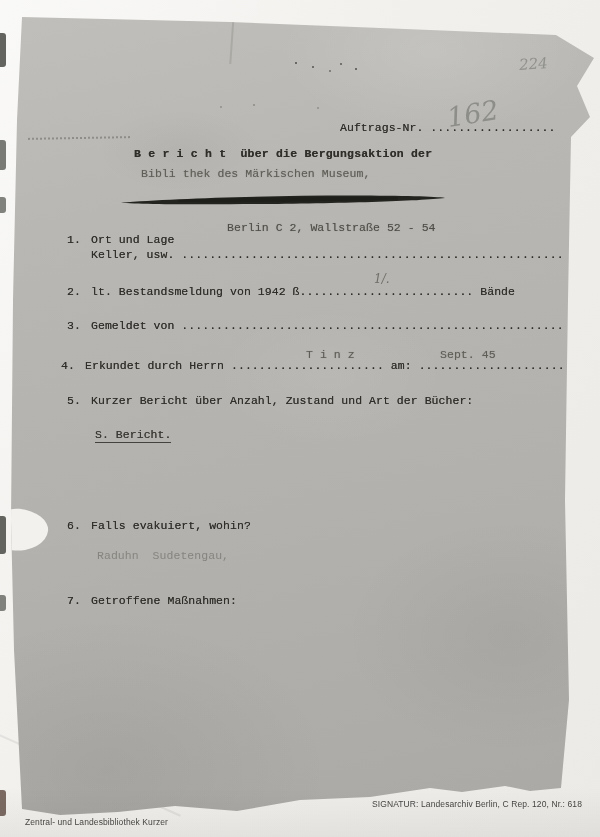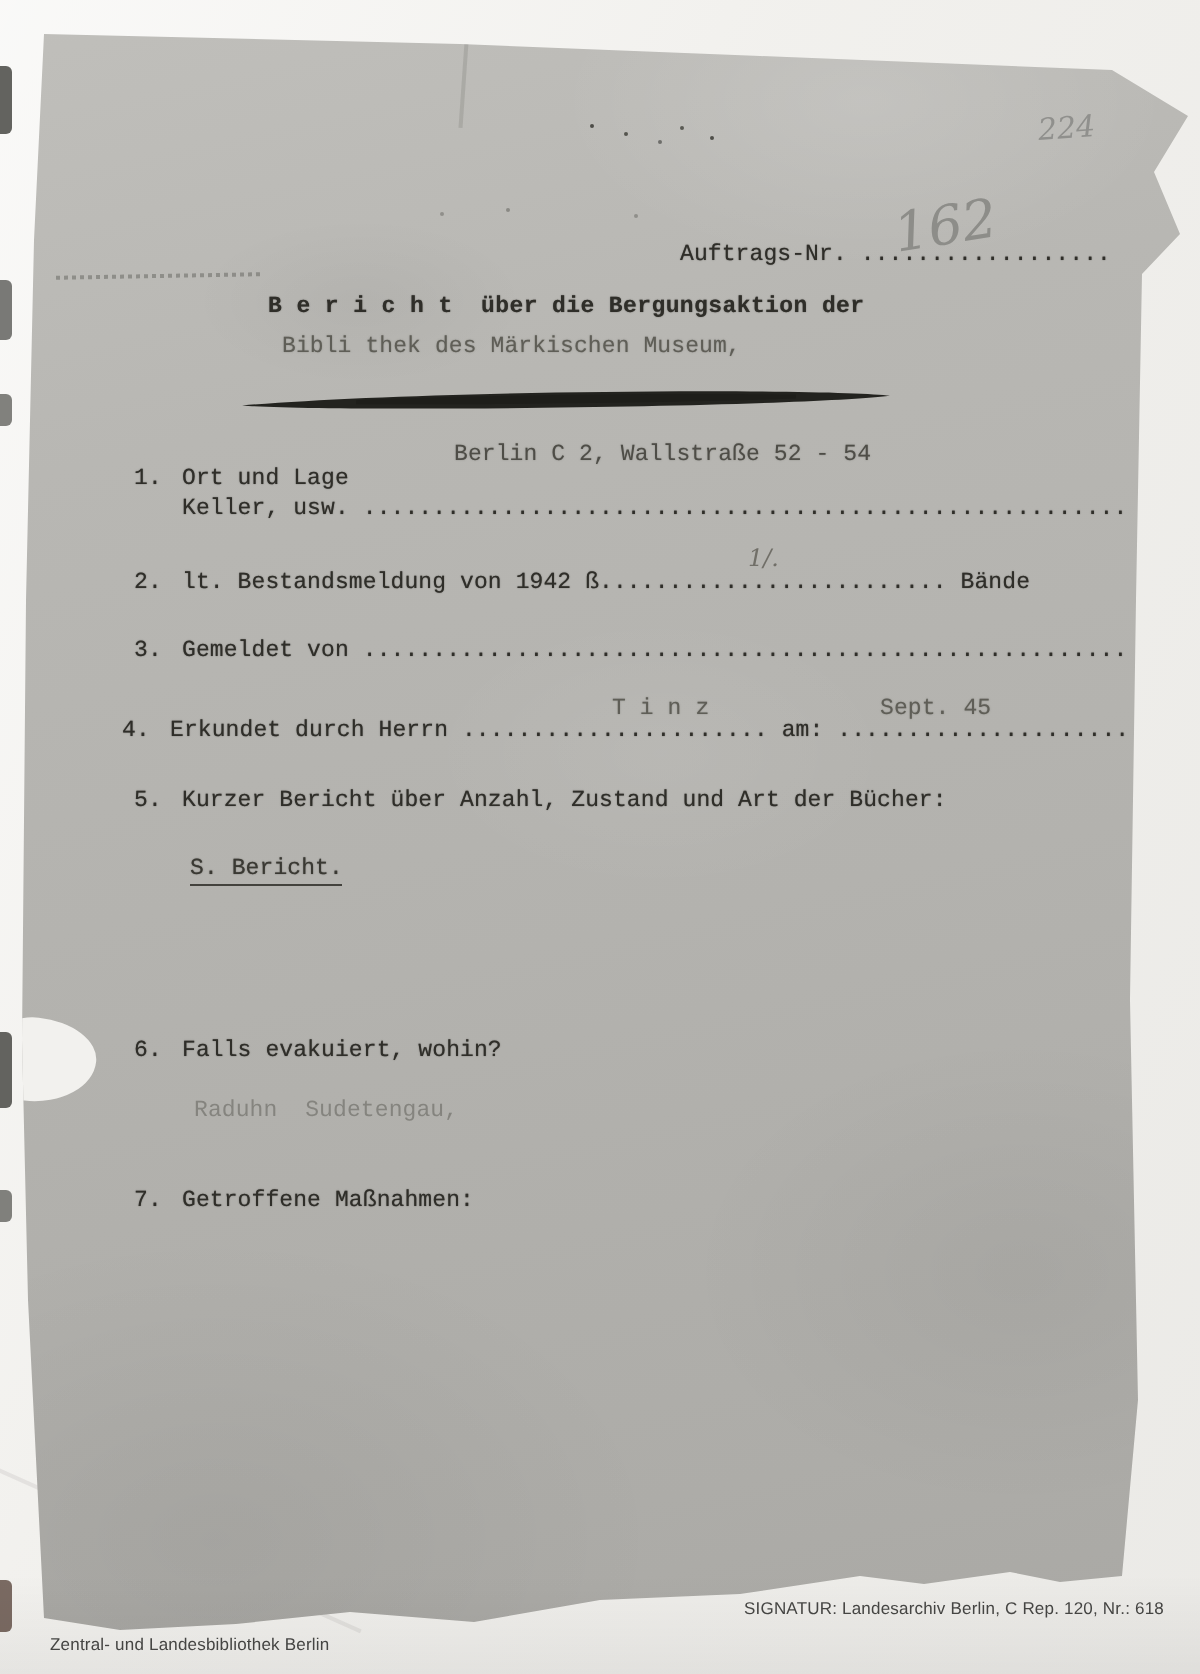--- a/index.html
+++ b/index.html
@@ -133,18 +133,18 @@
   </div>
 
   <div class="edge-mark" style="top:33px; height:34px;"></div>
   <div class="edge-mark" style="top:140px; height:30px; opacity:0.85;"></div>
   <div class="edge-mark" style="top:197px; height:16px; opacity:0.8;"></div>
   <div class="edge-mark" style="top:516px; height:38px;"></div>
   <div class="edge-mark" style="top:595px; height:16px; opacity:0.8;"></div>
   <div class="edge-mark" style="top:790px; height:26px; background:#7a6a62;"></div>
 
   <div class="footer-text" style="left:25px; top:796px;">
-    <div>Zentral- und Landesbibliothek Berlin</div>
+    <div>Zentral- und Landesbibliothek Kurzer</div>
     
   </div>
   <div class="footer-text" style="left:372px; top:799px;">SIGNATUR: Landesarchiv Berlin, C Rep. 120, Nr.: 618</div>
 
 </div>
 
 </body></html>

